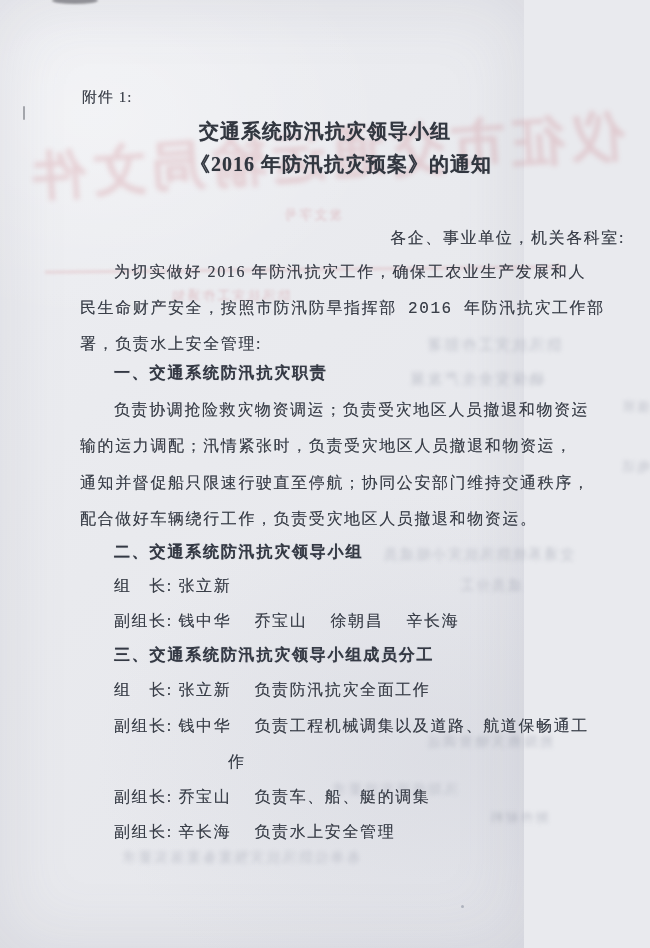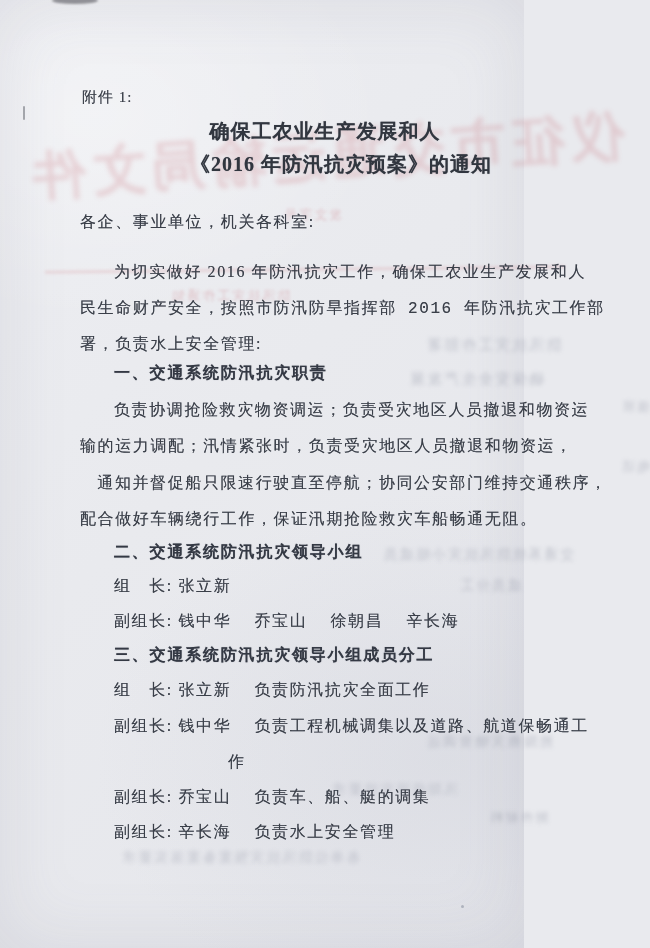--- a/index.html
+++ b/index.html
@@ -85,34 +85,34 @@
   <div class="bleed bleed-gray" style="top:398px;left:620px;font-size:13px;">值班</div>
   <div class="bleed bleed-gray" style="top:458px;left:620px;font-size:13px;">电话</div>
 
   <div class="smudge-top"></div>
   <div class="pen-mark"></div>
   <div class="speck"></div>
 
   <div>
     <div class="line attach" style="top:88px;">附件 1:</div>
 
-    <div class="line title" style="top:118px;">确保工农业生产发展和人</div>
+    <div class="line title" style="top:118px;">交通系统防汛抗灾领导小组</div>
     <div class="line title" style="top:151px;margin-left:16px;">《2016 年防汛抗灾预案》的通知</div>
 
-    <div class="line" style="top:212px;">各企、事业单位，机关各科室:</div>
+    <div class="line" style="top:228px;text-align:right;">各企、事业单位，机关各科室:</div>
 
     <div class="line indent" style="top:262px;">为切实做好 2016 年防汛抗灾工作，确保工农业生产发展和人</div>
     <div class="line" style="top:298px;font-family:Liberation Mono, monospace;">民生命财产安全，按照市防汛防旱指挥部 2016 年防汛抗灾工作部</div>
     <div class="line" style="top:334px;">署，负责水上安全管理:</div>
 
     <div class="line heading indent" style="top:363px;">一、交通系统防汛抗灾职责</div>
     <div class="line indent" style="top:400px;">负责协调抢险救灾物资调运；负责受灾地区人员撤退和物资运</div>
     <div class="line" style="top:436px;">输的运力调配；汛情紧张时，负责受灾地区人员撤退和物资运，</div>
-    <div class="line" style="top:473px;text-align:center;">通知并督促船只限速行驶直至停航；协同公安部门维持交通秩序，</div>
-    <div class="line" style="top:509px;">配合做好车辆绕行工作，保证汛期抢险救灾车船畅通无阻。</div>
+    <div class="line" style="top:473px;">通知并督促船只限速行驶直至停航；协同公安部门维持交通秩序，</div>
+    <div class="line" style="top:509px;">配合做好车辆绕行工作，负责受灾地区人员撤退和物资运。</div>
 
     <div class="line heading indent" style="top:542px;">二、交通系统防汛抗灾领导小组</div>
     <div class="line indent" style="top:576px;">组　长: 张立新</div>
     <div class="line indent" style="top:611px;">副组长: 钱中华　 乔宝山　 徐朝昌　 辛长海</div>
 
     <div class="line heading indent" style="top:645px;">三、交通系统防汛抗灾领导小组成员分工</div>
     <div class="line indent" style="top:680px;">组　长: 张立新　 负责防汛抗灾全面工作</div>
     <div class="line indent" style="top:716px;">副组长: 钱中华　 负责工程机械调集以及道路、航道保畅通工</div>
     <div class="line cont" style="top:752px;">作</div>
     <div class="line indent" style="top:787px;">副组长: 乔宝山　 负责车、船、艇的调集</div>

